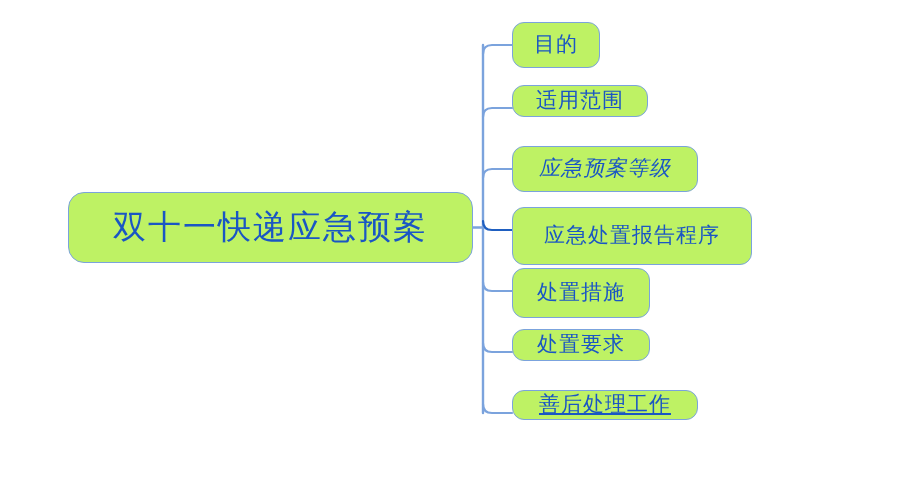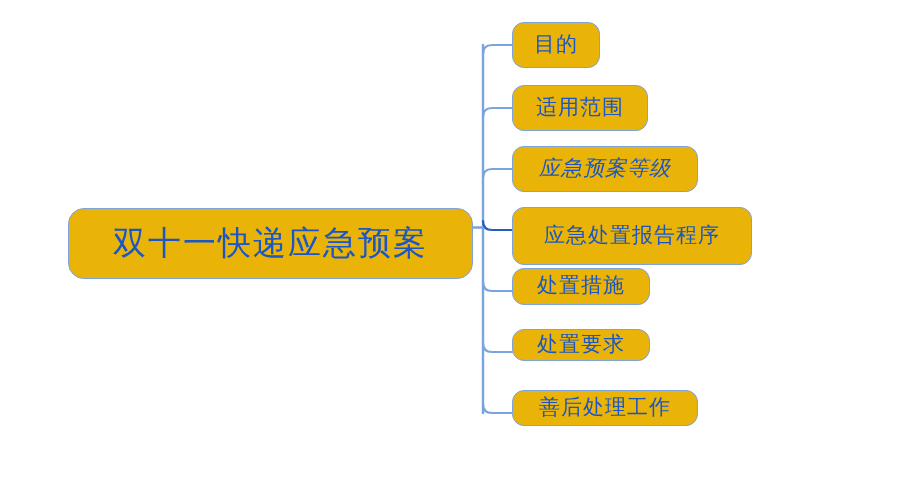--- a/index.html
+++ b/index.html
@@ -26,21 +26,21 @@
     top: 0;
     width: 915px;
     height: 479px;
   }
   .node {
     position: absolute;
     box-sizing: border-box;
     display: flex;
     align-items: center;
     justify-content: center;
-    background: #eab308;
+    background: #bef264;
     border: 1.6px solid #7ba3dd;
     border-radius: 12px;
     color: #1a56c4;
     white-space: nowrap;
     letter-spacing: 1px;
   }
   .node-root {
     border-radius: 16px;
     border-width: 1.8px;
     font-size: 33px;
@@ -69,39 +69,39 @@
         <path d="M 483 117 Q 483 108 492 108 L 512 108" stroke="#7ba3dd" stroke-width="2.2" fill="none"></path>
         <path d="M 483 178 Q 483 169 492 169 L 512 169" stroke="#7ba3dd" stroke-width="2.2" fill="none"></path>
         <path d="M 483 221 Q 483 230 492 230 L 512 230" stroke="#1f5fc0" stroke-width="2.2" fill="none"></path>
         <path d="M 483 282 Q 483 291 492 291 L 512 291" stroke="#7ba3dd" stroke-width="2.2" fill="none"></path>
         <path d="M 483 343 Q 483 352 492 352 L 512 352" stroke="#7ba3dd" stroke-width="2.2" fill="none"></path>
         <path d="M 483 404 Q 483 413 492 413 L 512 413" stroke="#7ba3dd" stroke-width="2.2" fill="none"></path>
       </g>
   </svg>
 
   <div id="node-layer">
-    <div class="node node-root" style="left: 68px; top: 208px; width: 405px; height: 71px; border-color: rgb(123, 163, 221); color: rgb(26, 86, 196);">
+    <div class="node node-root" style="left: 68px; top: 192px; width: 405px; height: 71px; border-color: rgb(123, 163, 221); color: rgb(26, 86, 196);">
       <span class="node-label">双十一快递应急预案</span>
     </div>
   <div class="node node-child" style="left: 512px; top: 22px; width: 88px; height: 46px; border-color: rgb(123, 163, 221); color: rgb(26, 86, 196);">
         <span class="node-label">目的</span>
       </div>
-      <div class="node node-child" style="left: 512px; top: 85px; width: 136px; height: 46px; border-color: rgb(123, 163, 221); color: rgb(26, 86, 196);">
+      <div class="node node-child" style="left: 512px; top: 85px; width: 136px; height: 32px; border-color: rgb(123, 163, 221); color: rgb(26, 86, 196);">
         <span class="node-label">适用范围</span>
       </div>
       <div class="node node-child" style="left: 512px; top: 146px; width: 186px; height: 46px; border-color: rgb(123, 163, 221); color: rgb(26, 86, 196); font-style: italic;">
         <span class="node-label">应急预案等级</span>
       </div>
       <div class="node node-child" style="left: 512px; top: 207px; width: 240px; height: 58px; border-color: rgb(123, 163, 221); color: rgb(26, 86, 196);">
         <span class="node-label">应急处置报告程序</span>
       </div>
-      <div class="node node-child" style="left: 512px; top: 268px; width: 138px; height: 37px; border-color: rgb(123, 163, 221); color: rgb(26, 86, 196);">
+      <div class="node node-child" style="left: 512px; top: 268px; width: 138px; height: 50px; border-color: rgb(123, 163, 221); color: rgb(26, 86, 196);">
         <span class="node-label">处置措施</span>
       </div>
       <div class="node node-child" style="left: 512px; top: 329px; width: 138px; height: 32px; border-color: rgb(123, 163, 221); color: rgb(26, 86, 196);">
         <span class="node-label">处置要求</span>
       </div>
-      <div class="node node-child" style="left: 512px; top: 390px; width: 186px; height: 36px; border-color: rgb(123, 163, 221); color: rgb(26, 86, 196);">
+      <div class="node node-child" style="left: 512px; top: 390px; width: 186px; height: 30px; border-color: rgb(123, 163, 221); color: rgb(26, 86, 196); text-decoration: underline;">
         <span class="node-label">善后处理工作</span>
       </div>
     </div>
 
 </div>
 
 </body></html>

